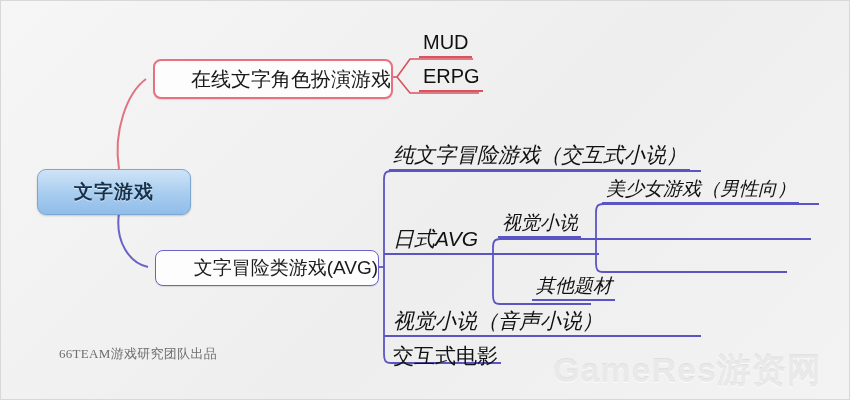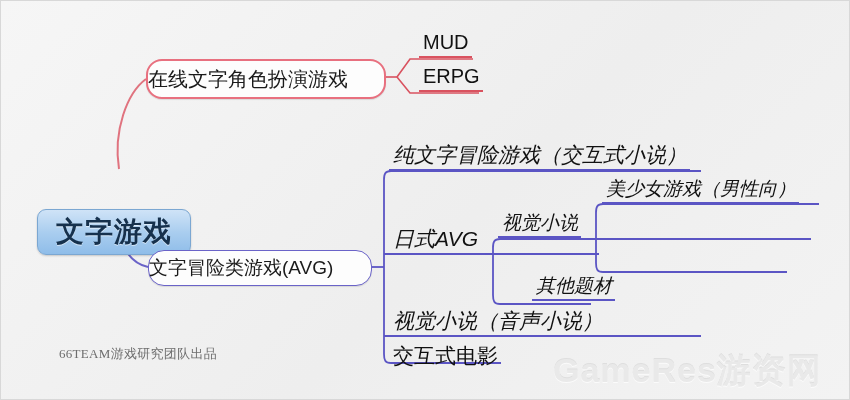--- a/index.html
+++ b/index.html
@@ -22,32 +22,32 @@
   .node{position:absolute;white-space:nowrap;color:#1a1a1a;}
 
   
   .root{
     left:36px;top:168px;width:152px;height:44px;
     border-radius:9px;
     border:1px solid #7ba7d2;
     background:linear-gradient(180deg,#cfe3f7 0%,#a9cdef 52%,#8fbde9 100%);
     box-shadow:0 1px 2px rgba(0,0,0,.18);
     display:flex;align-items:center;justify-content:center;
-    font-size:28px;font-weight:bold;letter-spacing:1px;
+    font-size:19px;font-weight:bold;letter-spacing:1px;
     color:#16314d;
     text-shadow:0 1px 0 rgba(255,255,255,.55);
-    margin-top:40px;
   }
 
   
   .boxed{
-    border-radius:16px;
+    border-radius:8px;
     background:#fdfdfd;
-    display:flex;align-items:center;justify-content:flex-start;
+    display:flex;align-items:center;justify-content:flex-end;
     box-shadow:0 1px 1px rgba(0,0,0,.10);
+    margin-left:7px;
   }
   .boxed.red{border:2px solid #e8707f;}
   .boxed.purple{border:1.5px solid #6a63c8;}
 
   .orpg{left:145px;top:58px;width:236px;height:36px;font-size:20px;}
   .avg{left:147px;top:249px;width:222px;height:34px;font-size:19px;}
 
   
   .leaf{
     font-size:20px;

